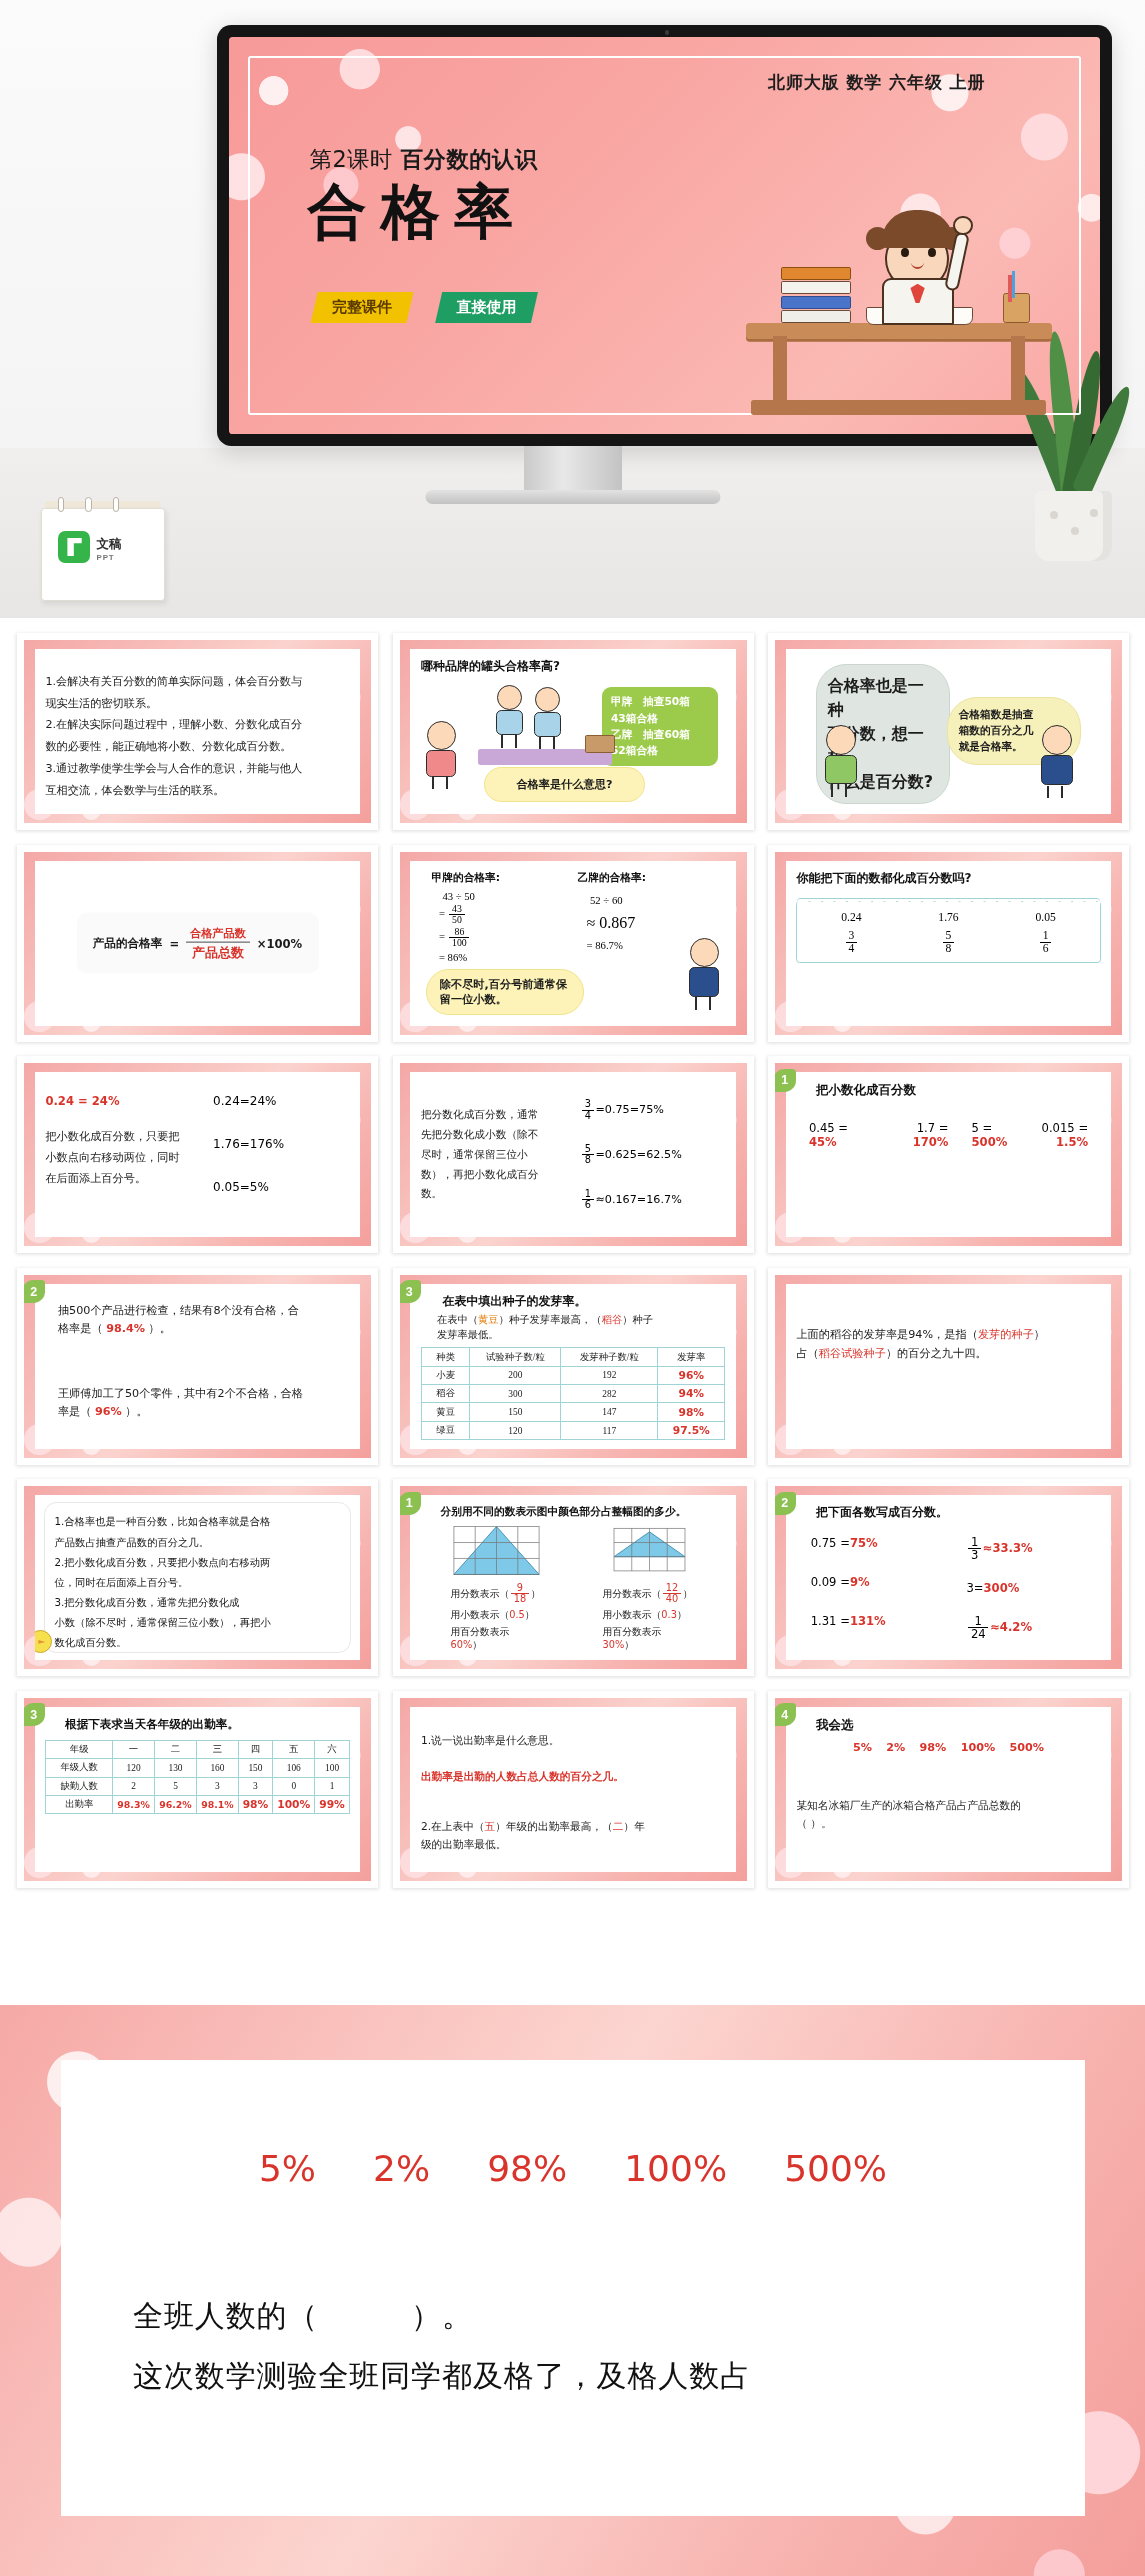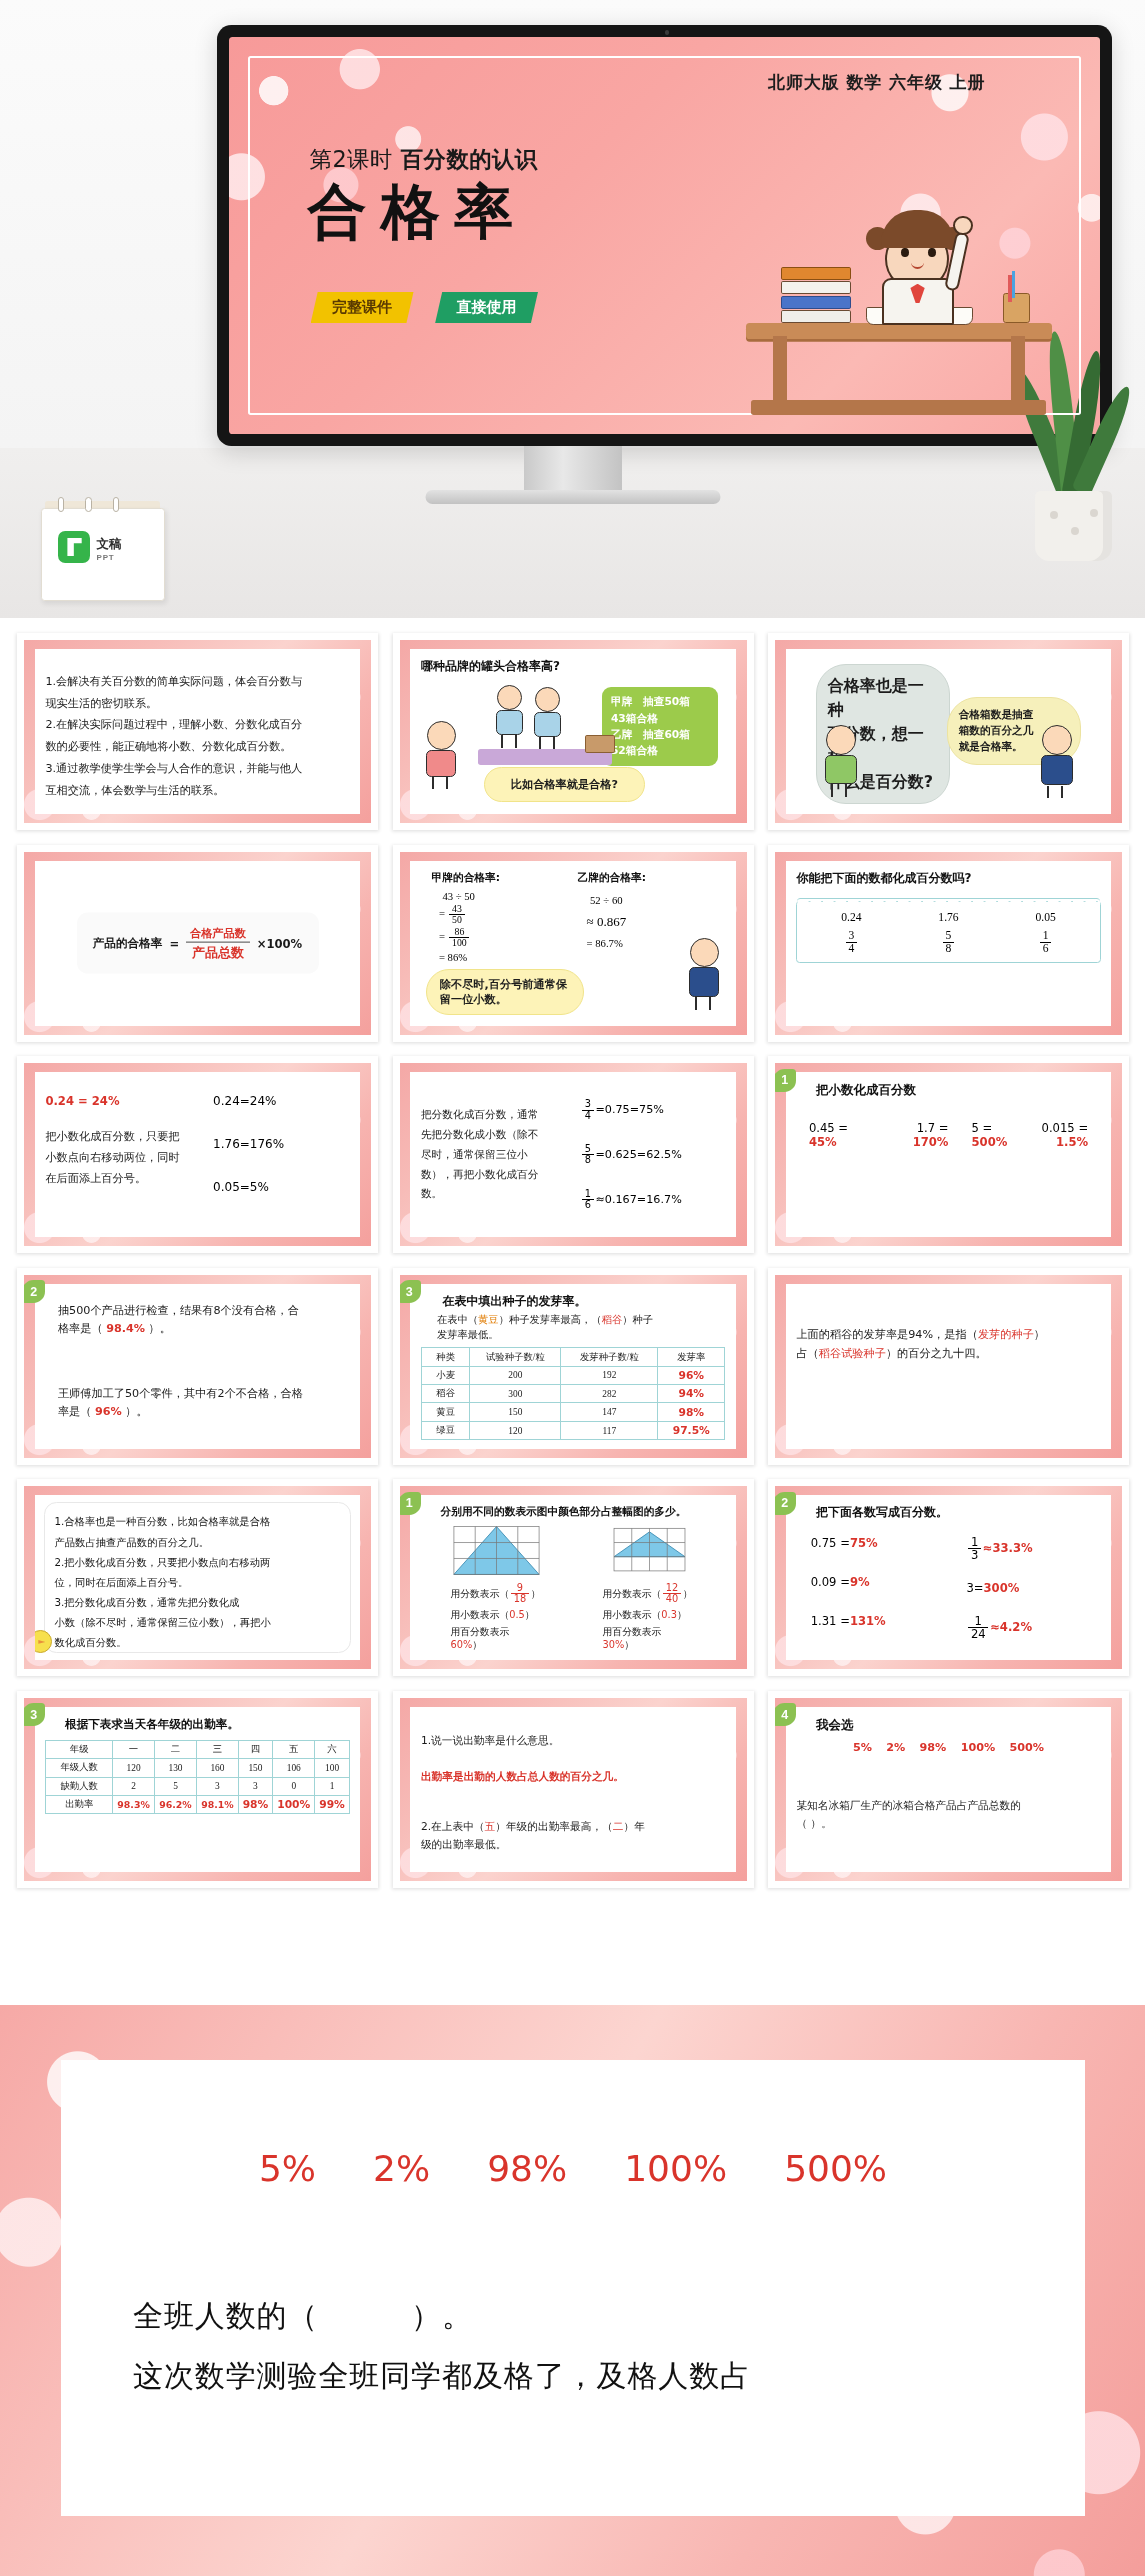--- a/index.html
+++ b/index.html
@@ -414,21 +414,21 @@
             <div class="legs"></div>
           </div>
           <div style="position:absolute;left:-7.2px;top:64px;width:134px;height:16px;background:#c9a8d8;border-radius:2.7px;"></div>
           <div style="position:absolute;left:100px;top:50px;width:30px;height:18px;background:#c89a6a;border:1.3px solid #8a5f33;border-radius:1.8px;"></div>
         </div>
         <div class="kid" style="left:3.6px;bottom:14.3px;width:36px;height:70px;">
           <div class="head" style="width:29px;height:29px;"></div>
           <div class="body" style="top:29px;width:30px;height:27px;background:#f08a8a;"></div>
           <div class="legs" style="top:55px;"></div>
         </div>
-        <div class="cloud-y">比如合格率就是合格?</div>
+        <div class="cloud-y">合格率是什么意思?</div>
       </div>
     </div>
   </div>
 
   <div class="thumb">
     <div class="thumb-frame"></div>
     <div class="thumb-page">
       <div class="scene">
         <div class="cloud-g" style="position:absolute;left:19.7px;top:5.4px;">
           <div>合格率也是一种</div>
@@ -480,21 +480,21 @@
             =&nbsp;<span class="frac"><span class="n">43</span><span class="d">50</span></span>
           </div>
           <div class="mono-serif" style="font-size:10.7px;margin-left:18px;margin-top:1.8px;">
             =&nbsp;<span class="frac"><span class="n">86</span><span class="d">100</span></span>
           </div>
           <div class="mono-serif" style="font-size:10.7px;margin-left:18px;margin-top:2.7px;">= 86%</div>
         </div>
         <div style="flex:1;">
           <div class="tt" style="font-size:10.7px;">乙牌的合格率:</div>
           <div class="mono-serif" style="font-size:10.7px;margin-left:12.5px;margin-top:9px;">52 ÷ 60</div>
-          <div class="mono-serif" style="font-size:13px;margin-left:9px;margin-top:7.2px;">≈ 0.867</div>
+          <div class="mono-serif" style="font-size:16px;margin-left:9px;margin-top:7.2px;">≈ 0.867</div>
           <div class="mono-serif" style="font-size:10.7px;margin-left:9px;margin-top:7.2px;">= 86.7%</div>
         </div>
         <div style="position:absolute;right:1.8px;bottom:1.8px;width:36px;height:77px;">
           <div class="kid" style="left:0;top:0;width:36px;height:75px;">
             <div class="head" style="width:29px;height:29px;"></div>
             <div class="body" style="top:29px;width:30px;height:30px;background:#2b4e8c;"></div>
             <div class="legs" style="top:59px;"></div>
           </div>
         </div>
         <div class="cloud-y" style="left:5.4px;bottom:1.8px;width:158px;text-align:left;padding:7.2px 12.5px;">

